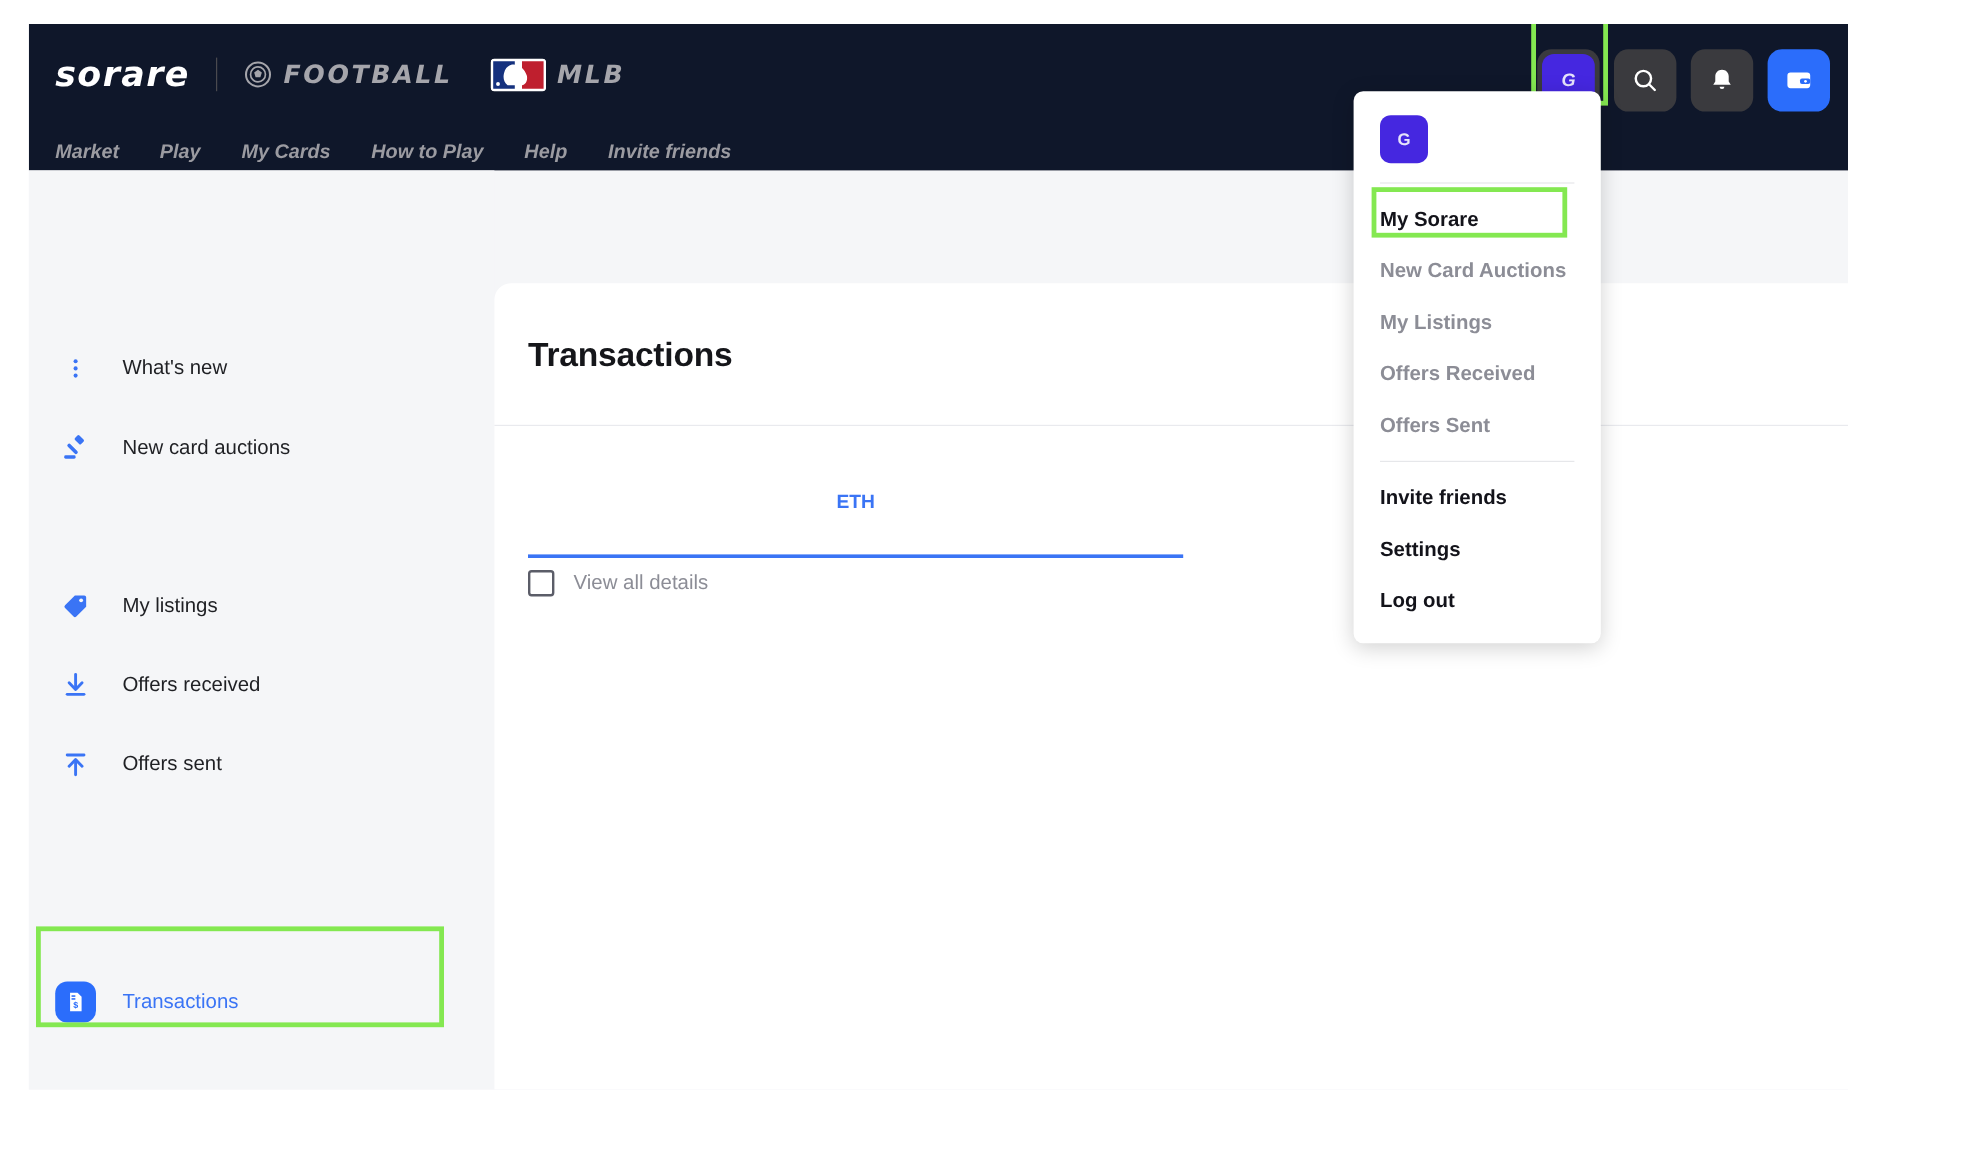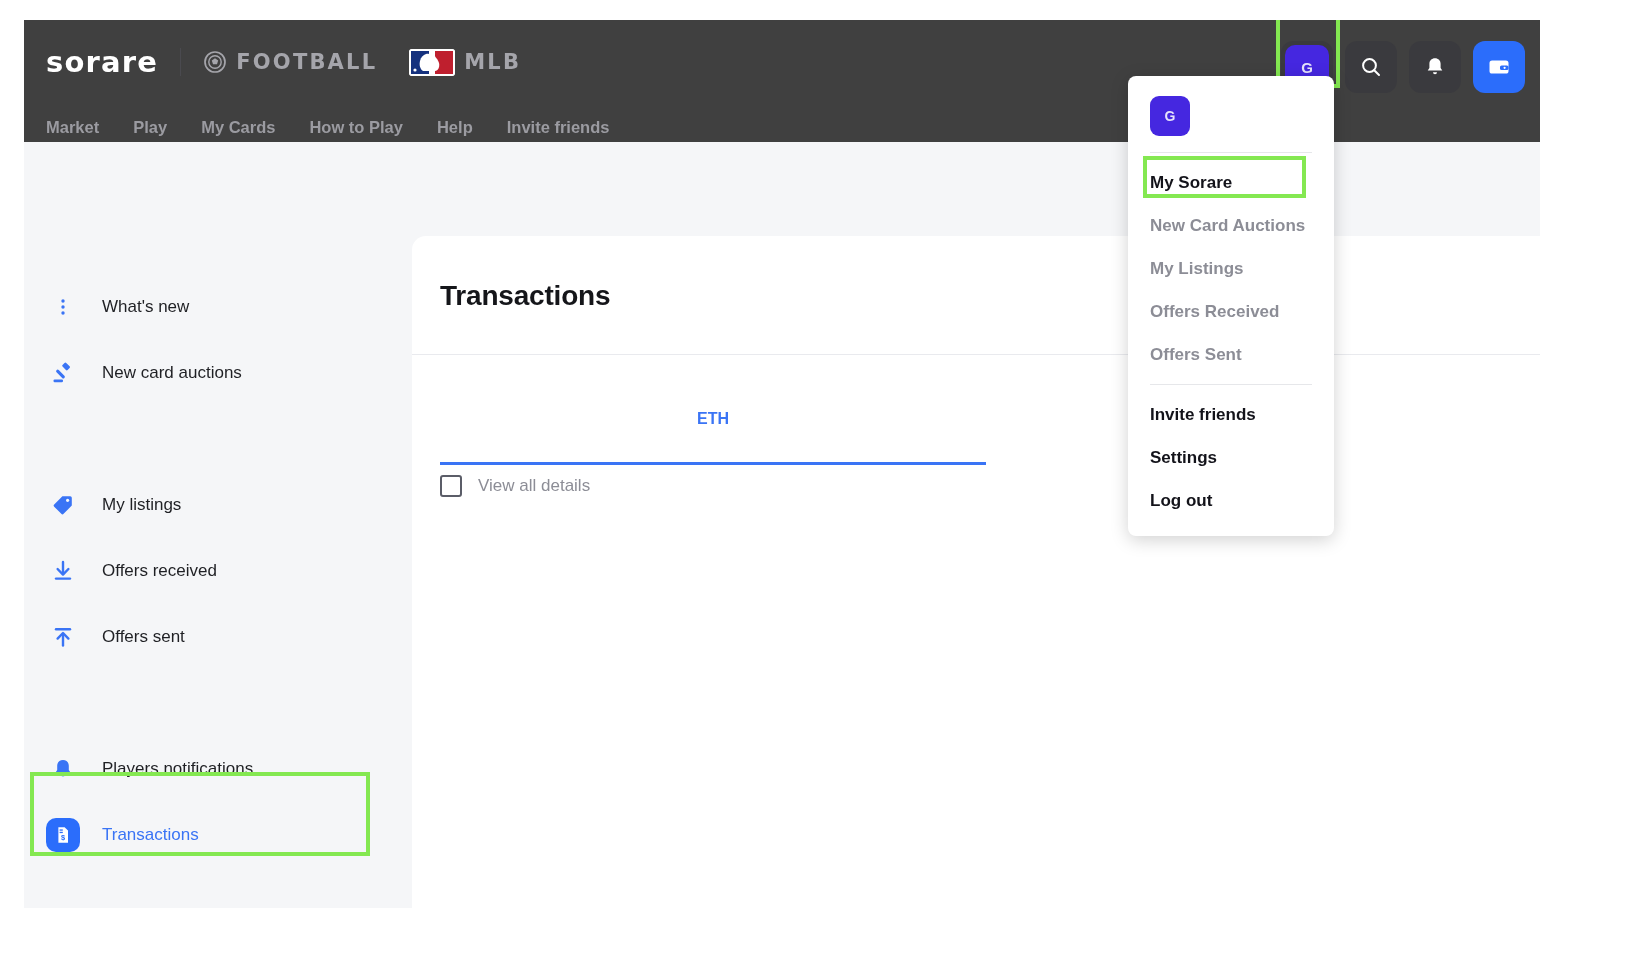--- a/index.html
+++ b/index.html
@@ -15,21 +15,22 @@
     left: 24px; top: 20px;
     width: 1516px; height: 888px;
     background: #f5f6f8;
     overflow: hidden;
   }
 
   
   .topbar {
     position: absolute; left: 0; top: 0;
     width: 1516px; height: 122px;
-    background: #404040;
+    background: #0f172a;
+    font-style: italic;
   }
   .brand-row {
     position: absolute; left: 22px; top: 25px;
     display: flex; align-items: center; gap: 0px;
   }
   .logo-sorare {
     color: #ffffff;
     font-size: 29px;
     font-weight: 700;
     letter-spacing: 1.2px;
@@ -346,29 +347,20 @@
         <svg width="24" height="24" viewBox="0 0 24 24">
           <line x1="5" y1="4.2" x2="19" y2="4.2" stroke="#3a74f5" stroke-width="2.4" stroke-linecap="round"></line>
           <line x1="12" y1="9.2" x2="12" y2="20.6" stroke="#3a74f5" stroke-width="2.4" stroke-linecap="round"></line>
           <path d="M6.6 13.6 L12 8 L17.4 13.6" fill="none" stroke="#3a74f5" stroke-width="2.4" stroke-linecap="round" stroke-linejoin="round"></path>
         </svg>
       </span>
       <span class="side-label">Offers sent</span>
     </div>
 
 
-    <div class="side-item" style="top:604px">
-      <span class="side-ico">
-        <svg width="24" height="24" viewBox="0 0 24 24">
-          <path d="M12 3 c-3.4 0 -5.8 2.5 -5.8 5.8 v4.3 l-1.8 2.7 h15.2 l-1.8 -2.7 v-4.3 c0 -3.3 -2.4 -5.8 -5.8 -5.8 z" fill="#3a74f5"></path>
-          <path d="M9.9 17.4 h4.2 a2.1 2.1 0 0 1 -4.2 0 z" fill="#3a74f5"></path>
-        </svg>
-      </span>
-      <span class="side-label">Players notifications</span>
-    </div>
 
     <div class="side-item" style="top:670px">
       <span class="side-ico badge">
         <svg width="22" height="22" viewBox="0 0 22 22">
           <path d="M6.4 3.2 h6.2 l3.4 3.4 v12.2 h-9.6 z" fill="#ffffff"></path>
           <rect x="7.6" y="5.4" width="3.2" height="1.3" fill="#2b6dfb"></rect>
           <rect x="7.6" y="7.8" width="3.2" height="1.3" fill="#2b6dfb"></rect>
           <text x="11" y="16.4" font-size="7.4" font-weight="700" fill="#2b6dfb" text-anchor="middle" font-family="Liberation Sans, sans-serif">$</text>
         </svg>
       </span>

